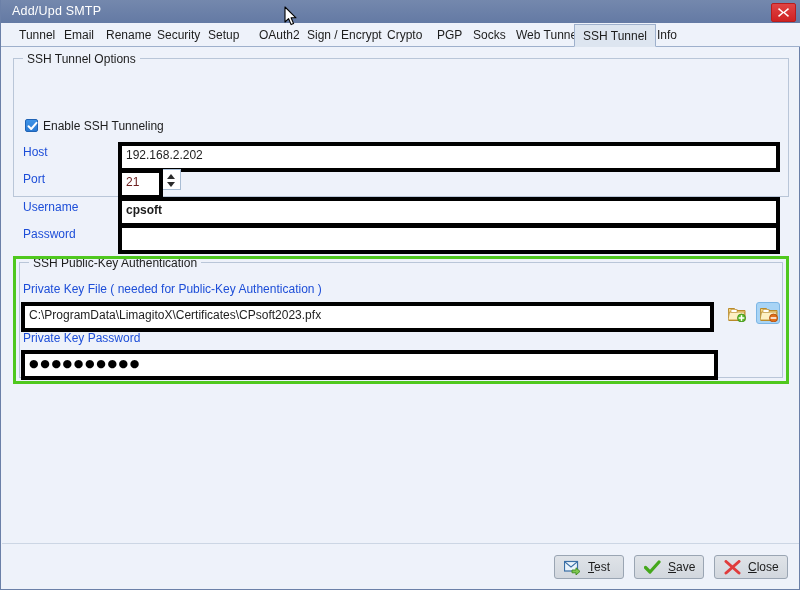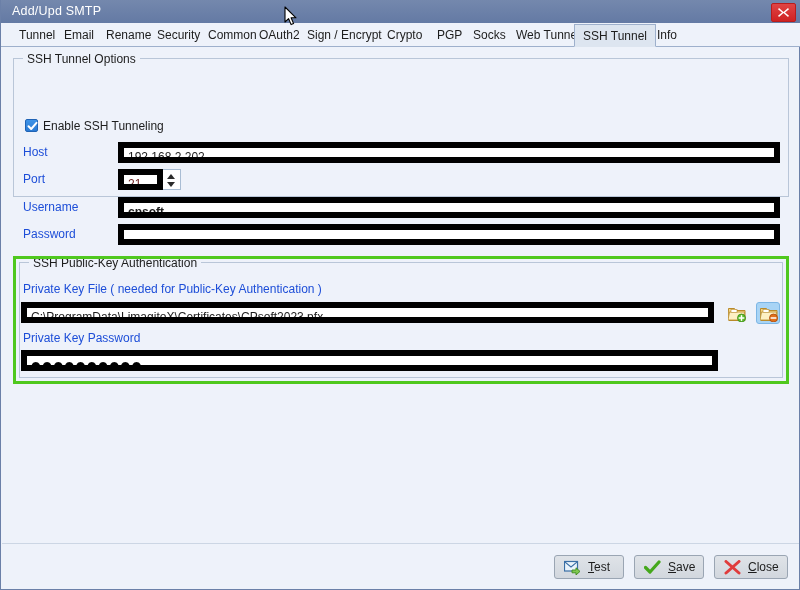--- a/index.html
+++ b/index.html
@@ -126,27 +126,27 @@
   .flabel {
     position: absolute;
     font-size: 12px;
     color: #1d4ed8;
     white-space: nowrap;
   }
   .tbox {
     position: absolute;
     box-sizing: border-box;
     background: #ffffff;
-    border: 6px solid #000000;
+    border: 4px solid #000000;
     font-family: "Liberation Sans", sans-serif;
     font-size: 12px;
     color: #1d1d1d;
     padding: 0 4px;
     line-height: 19px;
-    height: 21px;
+    height: 30px;
     white-space: nowrap;
     overflow: hidden;
   }
   .tbox.maroon { color: #6d2020; }
   .tbox.dots {
     font-family: "DejaVu Sans", sans-serif;
     font-size: 11px;
     letter-spacing: 1.6px;
     color: #000;
   }
@@ -255,21 +255,21 @@
         <path d="M2 1 L6.5 5 L11 1 L12 2.3 L8 5.5 L12 8.7 L11 10 L6.5 6 L2 10 L1 8.7 L5 5.5 L1 2.3 Z" fill="#ffffff"></path>
       </svg>
     </div>
   </div>
 
   <div id="tabstrip">
     <div class="tab" style="left:10px">Tunnel</div>
     <div class="tab" style="left:55px">Email</div>
     <div class="tab" style="left:97px">Rename</div>
     <div class="tab" style="left:148px">Security</div>
-    <div class="tab" style="left:199px">Common</div>
+    <div class="tab" style="left:199px">Setup</div>
     <div class="tab" style="left:250px">OAuth2</div>
     <div class="tab" style="left:298px">Sign / Encrypt</div>
     <div class="tab" style="left:378px">Crypto</div>
     <div class="tab" style="left:428px">PGP</div>
     <div class="tab" style="left:464px">Socks</div>
     <div class="tab" style="left:507px">Web Tunnel</div>
     <div class="tab active" style="left:573px">SSH Tunnel</div>
     <div class="tab" style="left:648px">Info</div>
   </div>
 

